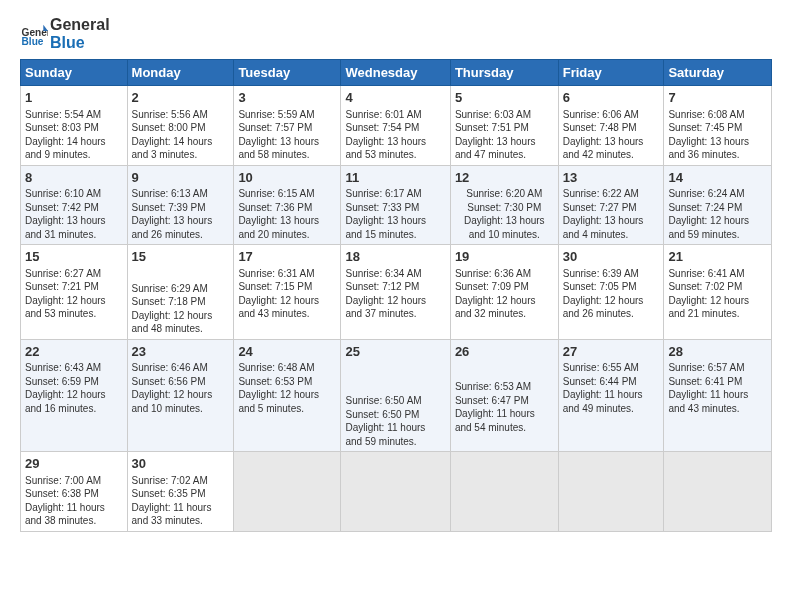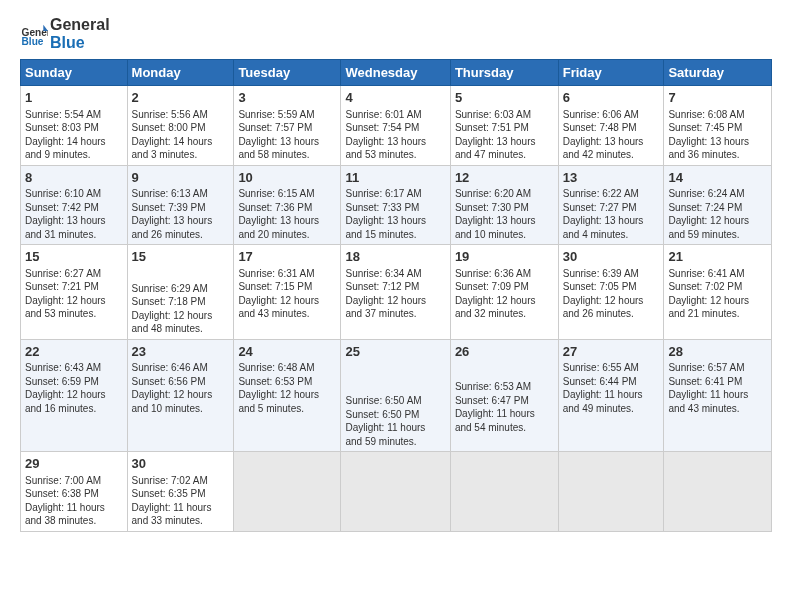--- a/index.html
+++ b/index.html
@@ -197,21 +197,21 @@
           </td>
           <td>
             <span class="day-num">11</span>
             <div class="day-info" style="white-space: pre-line;">Sunrise: 6:17 AM
 Sunset: 7:33 PM
 Daylight: 13 hours
 and 15 minutes.</div>
           </td>
           <td>
             <span class="day-num">12</span>
-            <div class="day-info" style="white-space: pre-line;">Sunrise: 6:20 AM
+            <div class="day-info" style="white-space: pre-line; text-align: center;">Sunrise: 6:20 AM
 Sunset: 7:30 PM
 Daylight: 13 hours
 and 10 minutes.</div>
           </td>
           <td>
             <span class="day-num">13</span>
             <div class="day-info" style="white-space: pre-line;">Sunrise: 6:22 AM
 Sunset: 7:27 PM
 Daylight: 13 hours
 and 4 minutes.</div>

